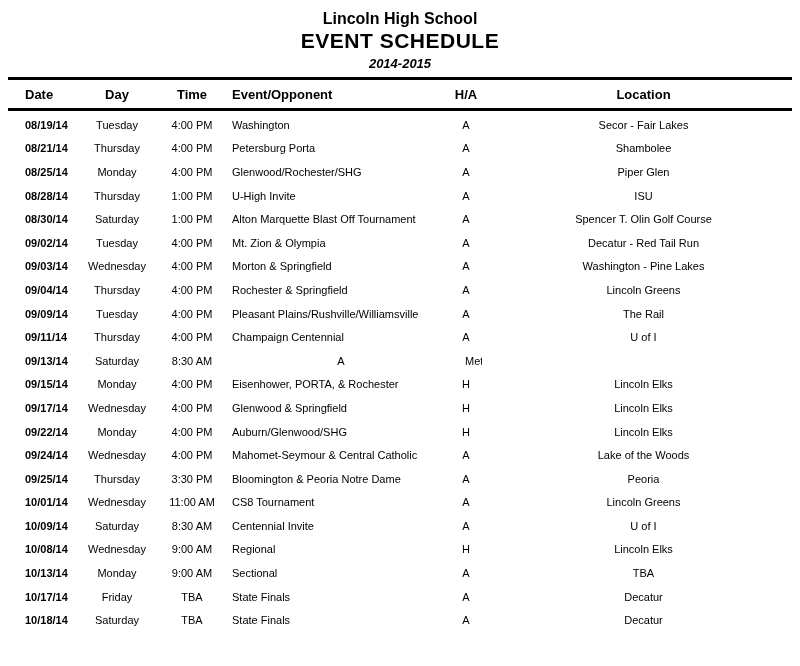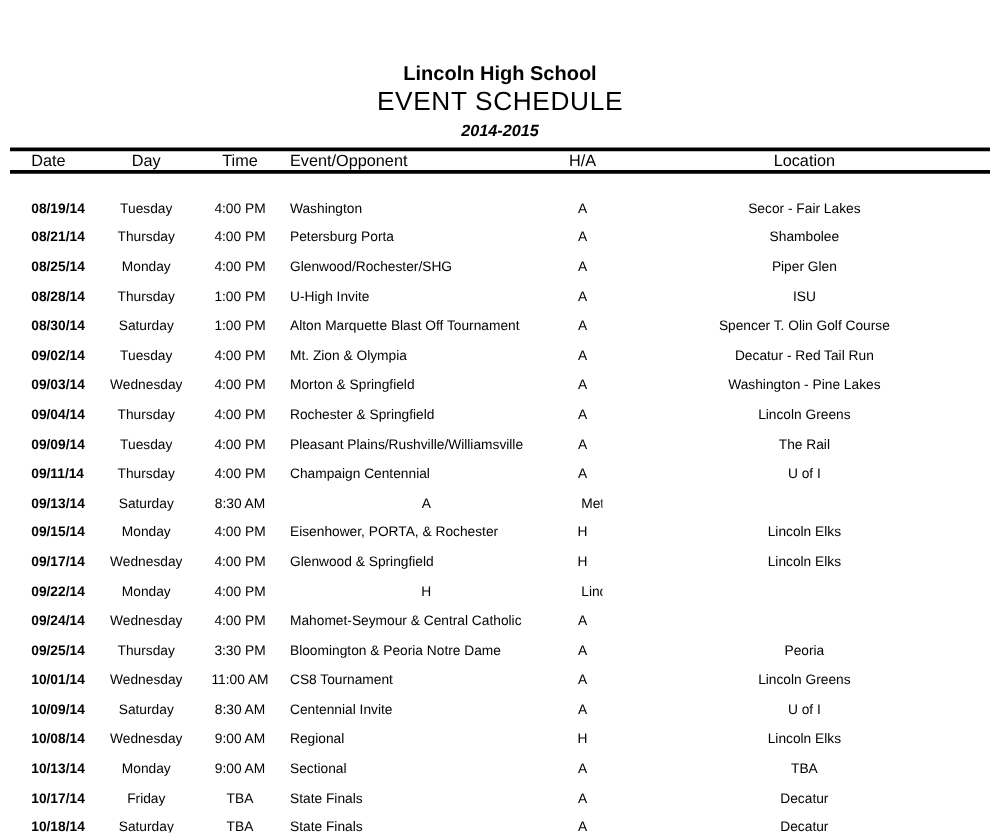--- a/index.html
+++ b/index.html
@@ -3,38 +3,38 @@
 <meta charset="utf-8">
 <style>
   html,body{margin:0;padding:0;}
   body{
     width:800px;height:666px;
     background:#ffffff;color:#000000;
     font-family:"Liberation Sans", sans-serif;
     overflow:hidden;
   }
   .doc-header{text-align:center;padding-top:9px;}
-  .school-name{font-size:16px;font-weight:bold;line-height:19px;margin-top:41px;}
-  .event-title{font-size:21px;font-weight:normal;line-height:25px;letter-spacing:.5px;}
+  .school-name{font-size:16px;font-weight:bold;line-height:19px;}
+  .event-title{font-size:21px;font-weight:bold;line-height:25px;letter-spacing:.5px;}
   .season{font-size:13px;font-weight:bold;font-style:italic;margin-top:3px;line-height:15px;}
   .team-name{font-size:17px;font-style:italic;line-height:20px;}
   .rule{height:3px;background:#000;margin:0 8px;}
   .rule.top{margin-top:6px;}
   .grid{
     display:grid;
     grid-template-columns:57px 70px 80px 218px 32px 1fr;
     padding-left:25px;padding-right:10px;
     align-items:center;
   }
-  .table-header{font-weight:normal;font-size:13px;height:15px;}
+  .table-header{font-weight:bold;font-size:13px;height:28px;}
   .cell{white-space:nowrap;overflow:hidden;}
   .cell-day,.cell-time,.cell-ha{text-align:center;}
   .cell-location{padding-left:15px;text-align:center;}
   .rows .row{height:23.6px;font-size:11px;}
-  .rows{padding-top:16px;}
+  .rows{padding-top:2px;}
   .row .cell-date{font-weight:bold;}
 </style>
 </head>
 <body>
 
 <div class="doc-header">
   <div class="school-name">Lincoln High School</div>
   <div class="event-title">EVENT SCHEDULE</div>
   <div class="season">2014-2015</div>
 </div>
@@ -153,29 +153,31 @@
       <span class="cell cell-day">Wednesday</span>
       <span class="cell cell-time">4:00 PM</span>
       <span class="cell cell-event">Glenwood &amp; Springfield</span>
       <span class="cell cell-ha">H</span>
       <span class="cell cell-location">Lincoln Elks</span>
     </div>
     <div class="grid row">
       <span class="cell cell-date">09/22/14</span>
       <span class="cell cell-day">Monday</span>
       <span class="cell cell-time">4:00 PM</span>
+      <span class="cell cell-event">Auburn/Glenwood/SHG</span>
       <span class="cell cell-ha">H</span>
       <span class="cell cell-location">Lincoln Elks</span>
     </div>
     <div class="grid row">
       <span class="cell cell-date">09/24/14</span>
       <span class="cell cell-day">Wednesday</span>
       <span class="cell cell-time">4:00 PM</span>
       <span class="cell cell-event">Mahomet-Seymour &amp; Central Catholic</span>
       <span class="cell cell-ha">A</span>
+      <span class="cell cell-location">Lake of the Woods</span>
     </div>
     <div class="grid row">
       <span class="cell cell-date">09/25/14</span>
       <span class="cell cell-day">Thursday</span>
       <span class="cell cell-time">3:30 PM</span>
       <span class="cell cell-event">Bloomington &amp; Peoria Notre Dame</span>
       <span class="cell cell-ha">A</span>
       <span class="cell cell-location">Peoria</span>
     </div>
     <div class="grid row">

